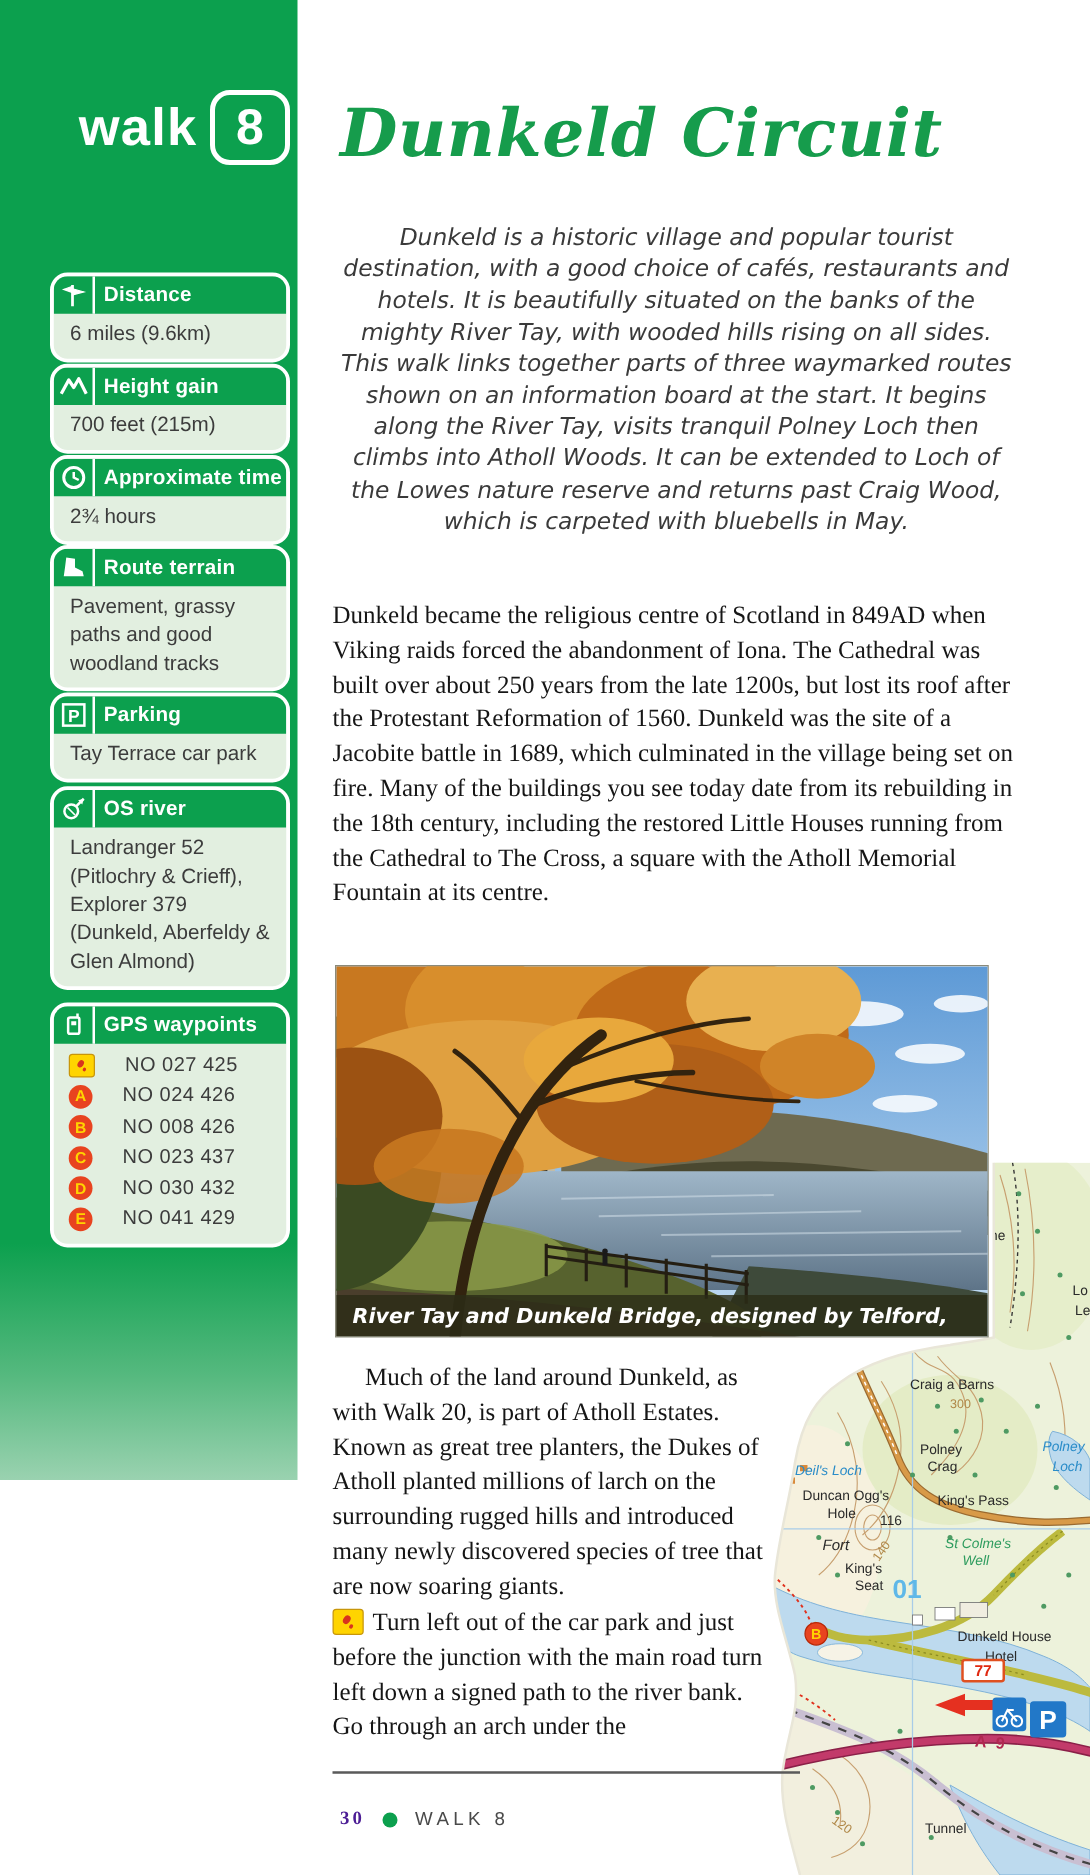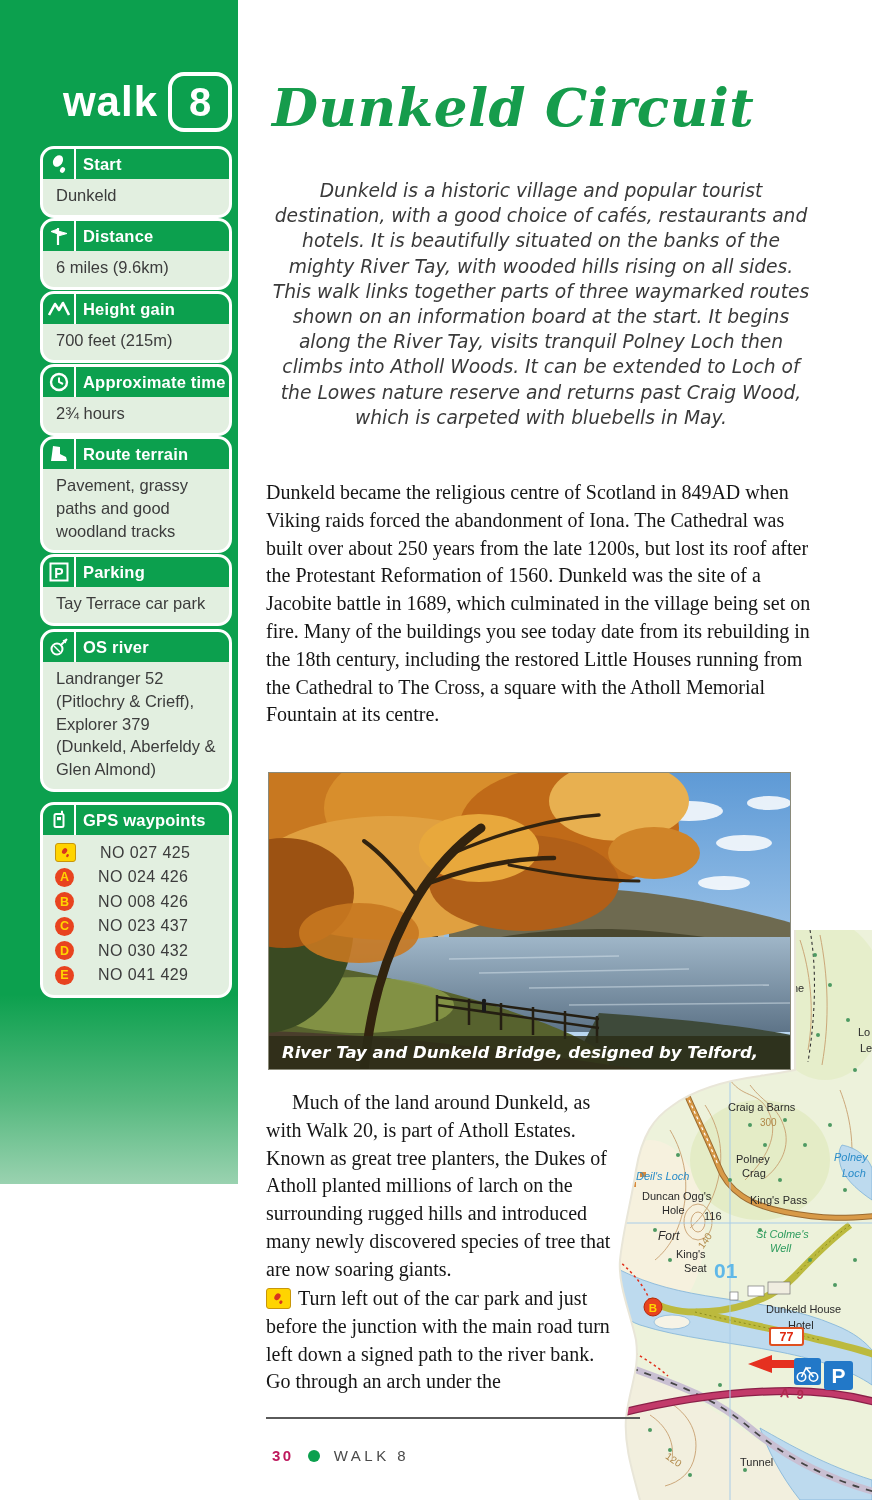--- a/index.html
+++ b/index.html
@@ -54,49 +54,35 @@
   .m-teal  { fill:#2E9C5E; font-size:11px; font-style:italic; }
   .m-tan   { fill:#B08848; font-size:10px; }
   .m-grid  { fill:#5FB8E8; font-size:21px; font-weight:bold; }
   .m-road  { fill:#B02850; font-size:13px; font-weight:bold; letter-spacing:2px; }
   .m-fort  { fill:#2A2A2A; font-size:12px; font-style:italic; font-family:"DejaVu Serif",serif; }
 
   
   .footer-rule { position:absolute; left:266px; top:1417px; width:374px; border-top:2px solid #5a5a5a; }
   .footer { position:absolute; left:272px; top:1447px; display:flex; align-items:center; gap:14px;
             font-size:15px; letter-spacing:2.5px; }
-  .footer .pno { font-weight:bold; color:#be185d; }
+  .footer .pno { font-weight:bold; color:#4c1d95;font-family:Liberation Serif, serif; }
   .footer .dot { width:12px; height:12px; border-radius:50%; background:#0CA04E; }
   .footer .wlk { color:#4A4A4A; letter-spacing:3.5px; }
 </style>
 </head>
 <body>
 
 <div id="page">
 
   <div class="sidebar">
     <div class="walk-head">
       <span class="walk-word">walk</span>
       <span class="walk-num">8</span>
     </div>
 
-    <div class="ibox" style="top:146px">
-      <div class="ibox-head">
-        <span class="ibox-icon">
-          <svg width="22" height="22" viewBox="0 0 22 22">
-              <g fill="#fff">
-                <ellipse cx="10" cy="8" rx="4.6" ry="6.2" transform="rotate(32 10 8)"></ellipse>
-                <ellipse cx="14.5" cy="17" rx="2.4" ry="2.9" transform="rotate(32 14.5 17)"></ellipse>
-              </g>
-            </svg>
-        </span>
-        <span class="ibox-label">Start</span>
-      </div>
-      <div class="ibox-body">Dunkeld</div>
-    </div>
 
     <div class="ibox" style="top:218px">
       <div class="ibox-head">
         <span class="ibox-icon">
           <svg width="22" height="22" viewBox="0 0 22 22" stroke="#fff" fill="#fff">
               <line x1="10" y1="3" x2="10" y2="20" stroke-width="2.2"></line>
               <polygon points="10,4 3,6.5 10,9"></polygon>
               <polygon points="10,6 19,8.5 10,11"></polygon>
             </svg>
         </span>

